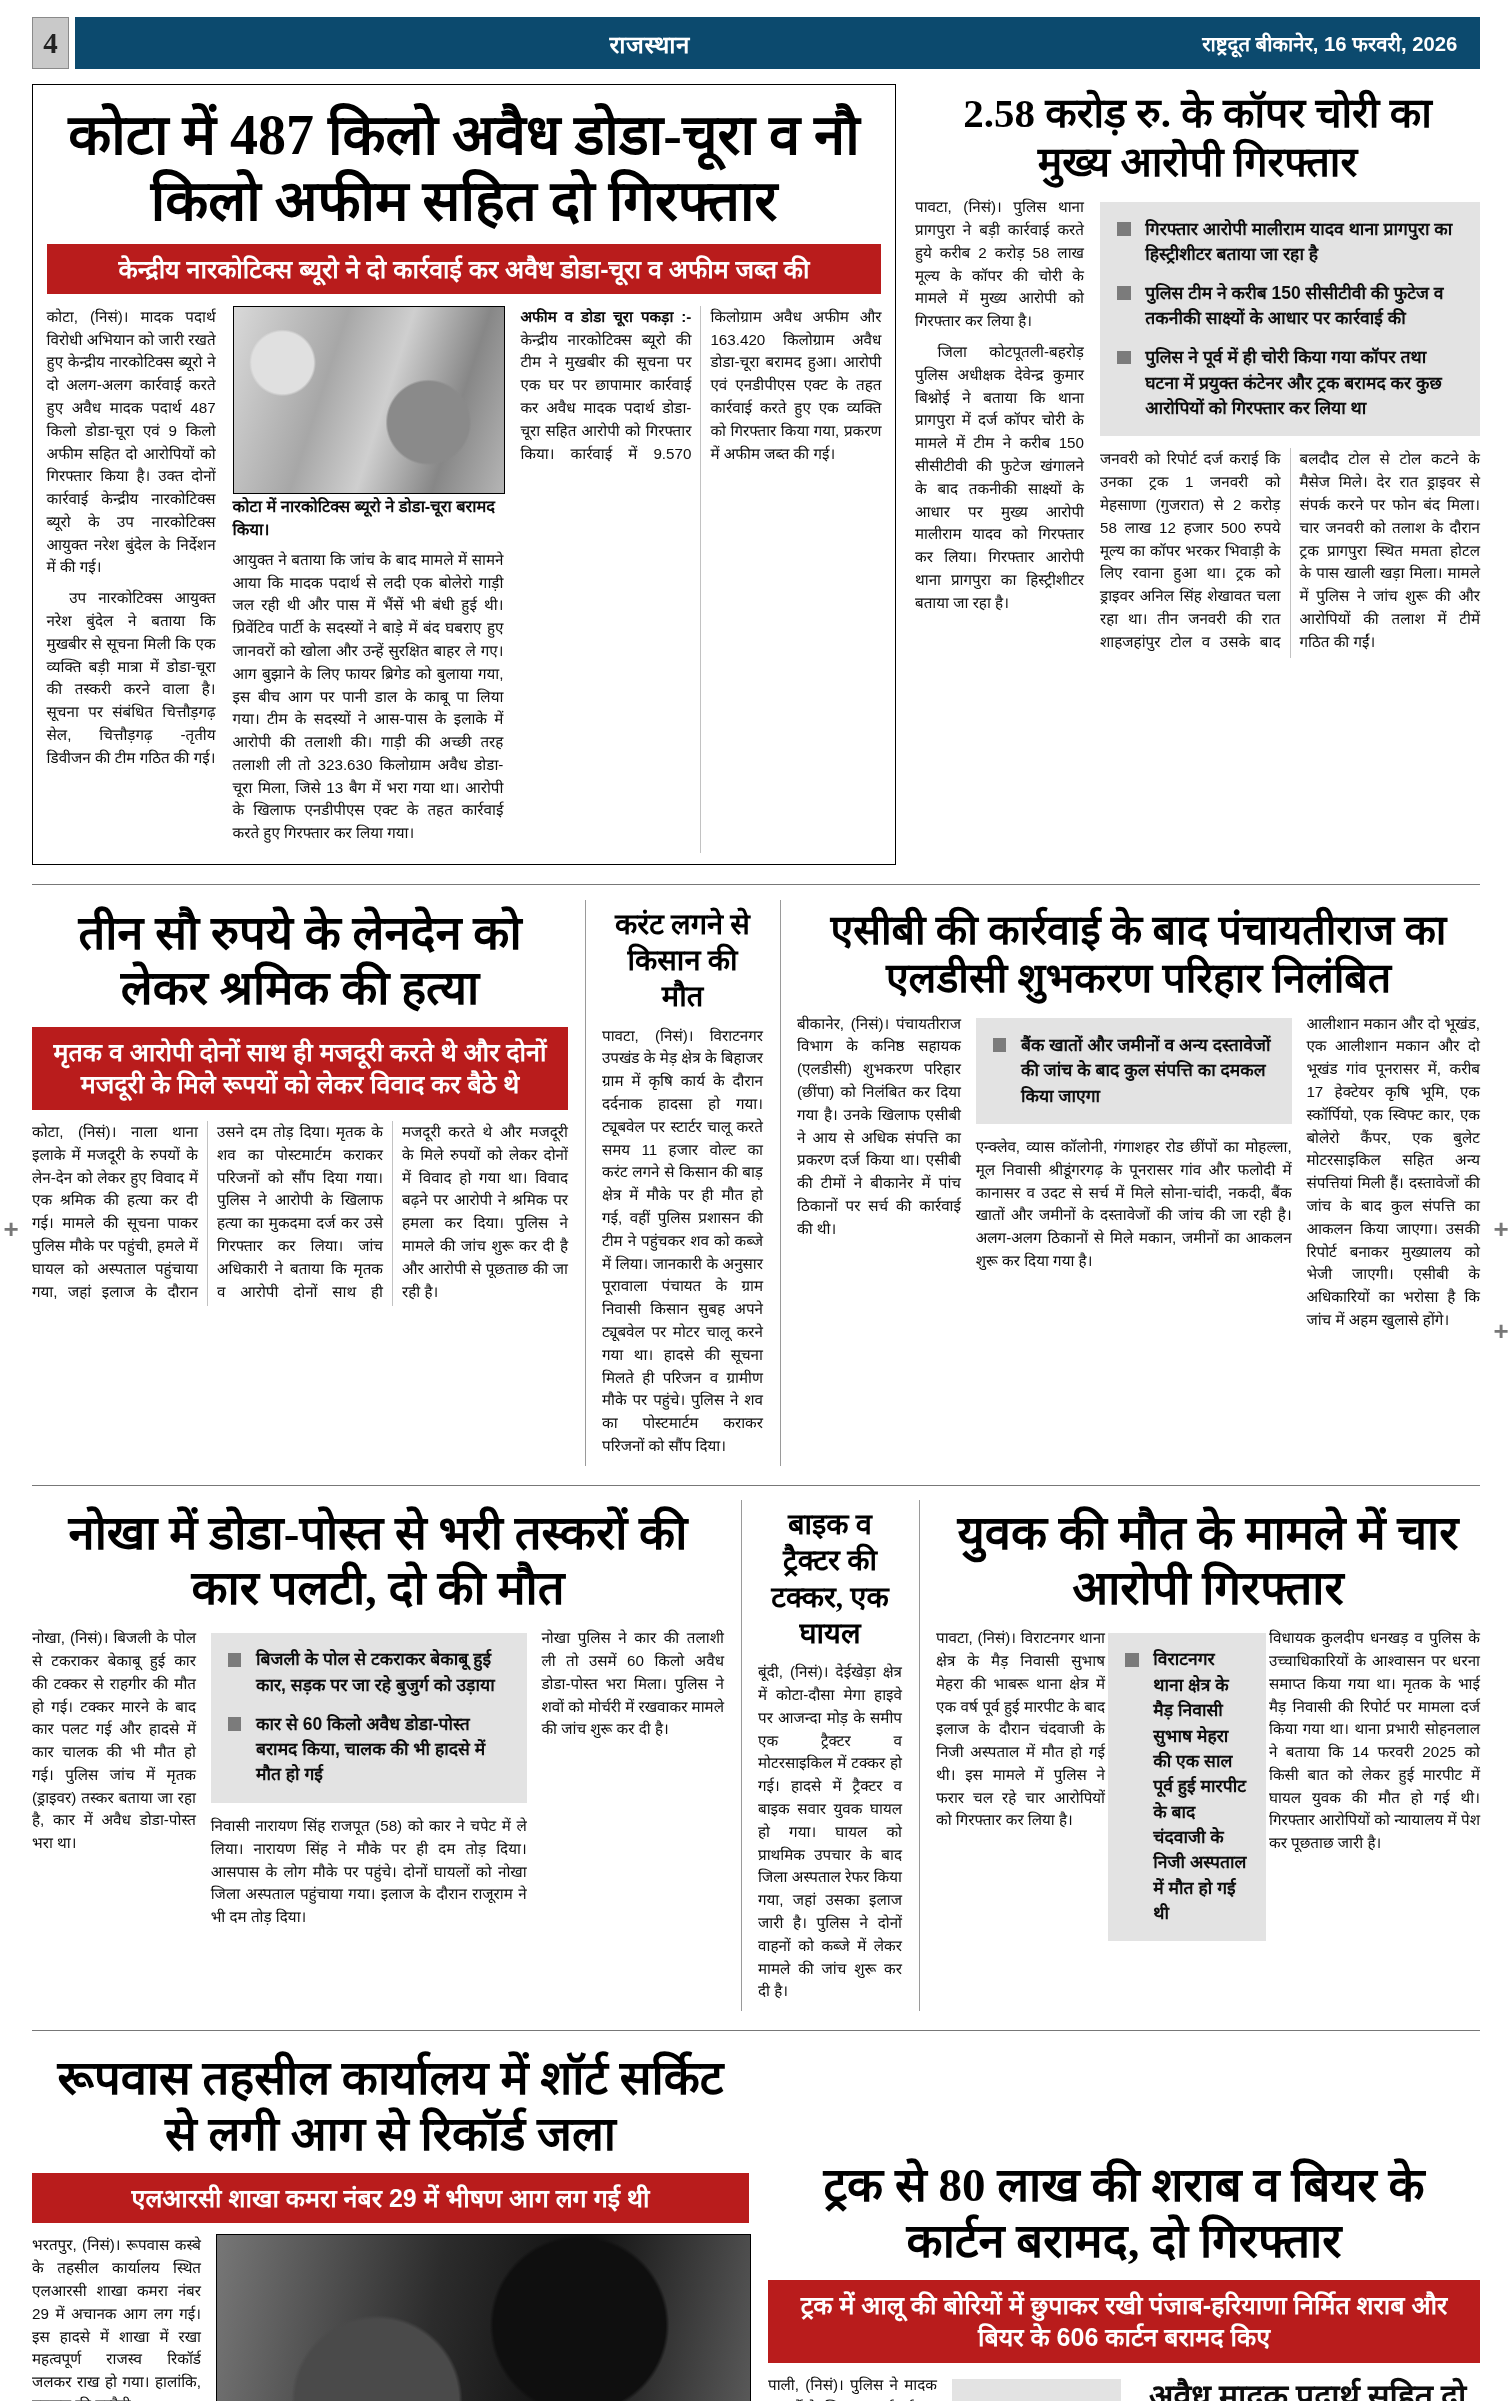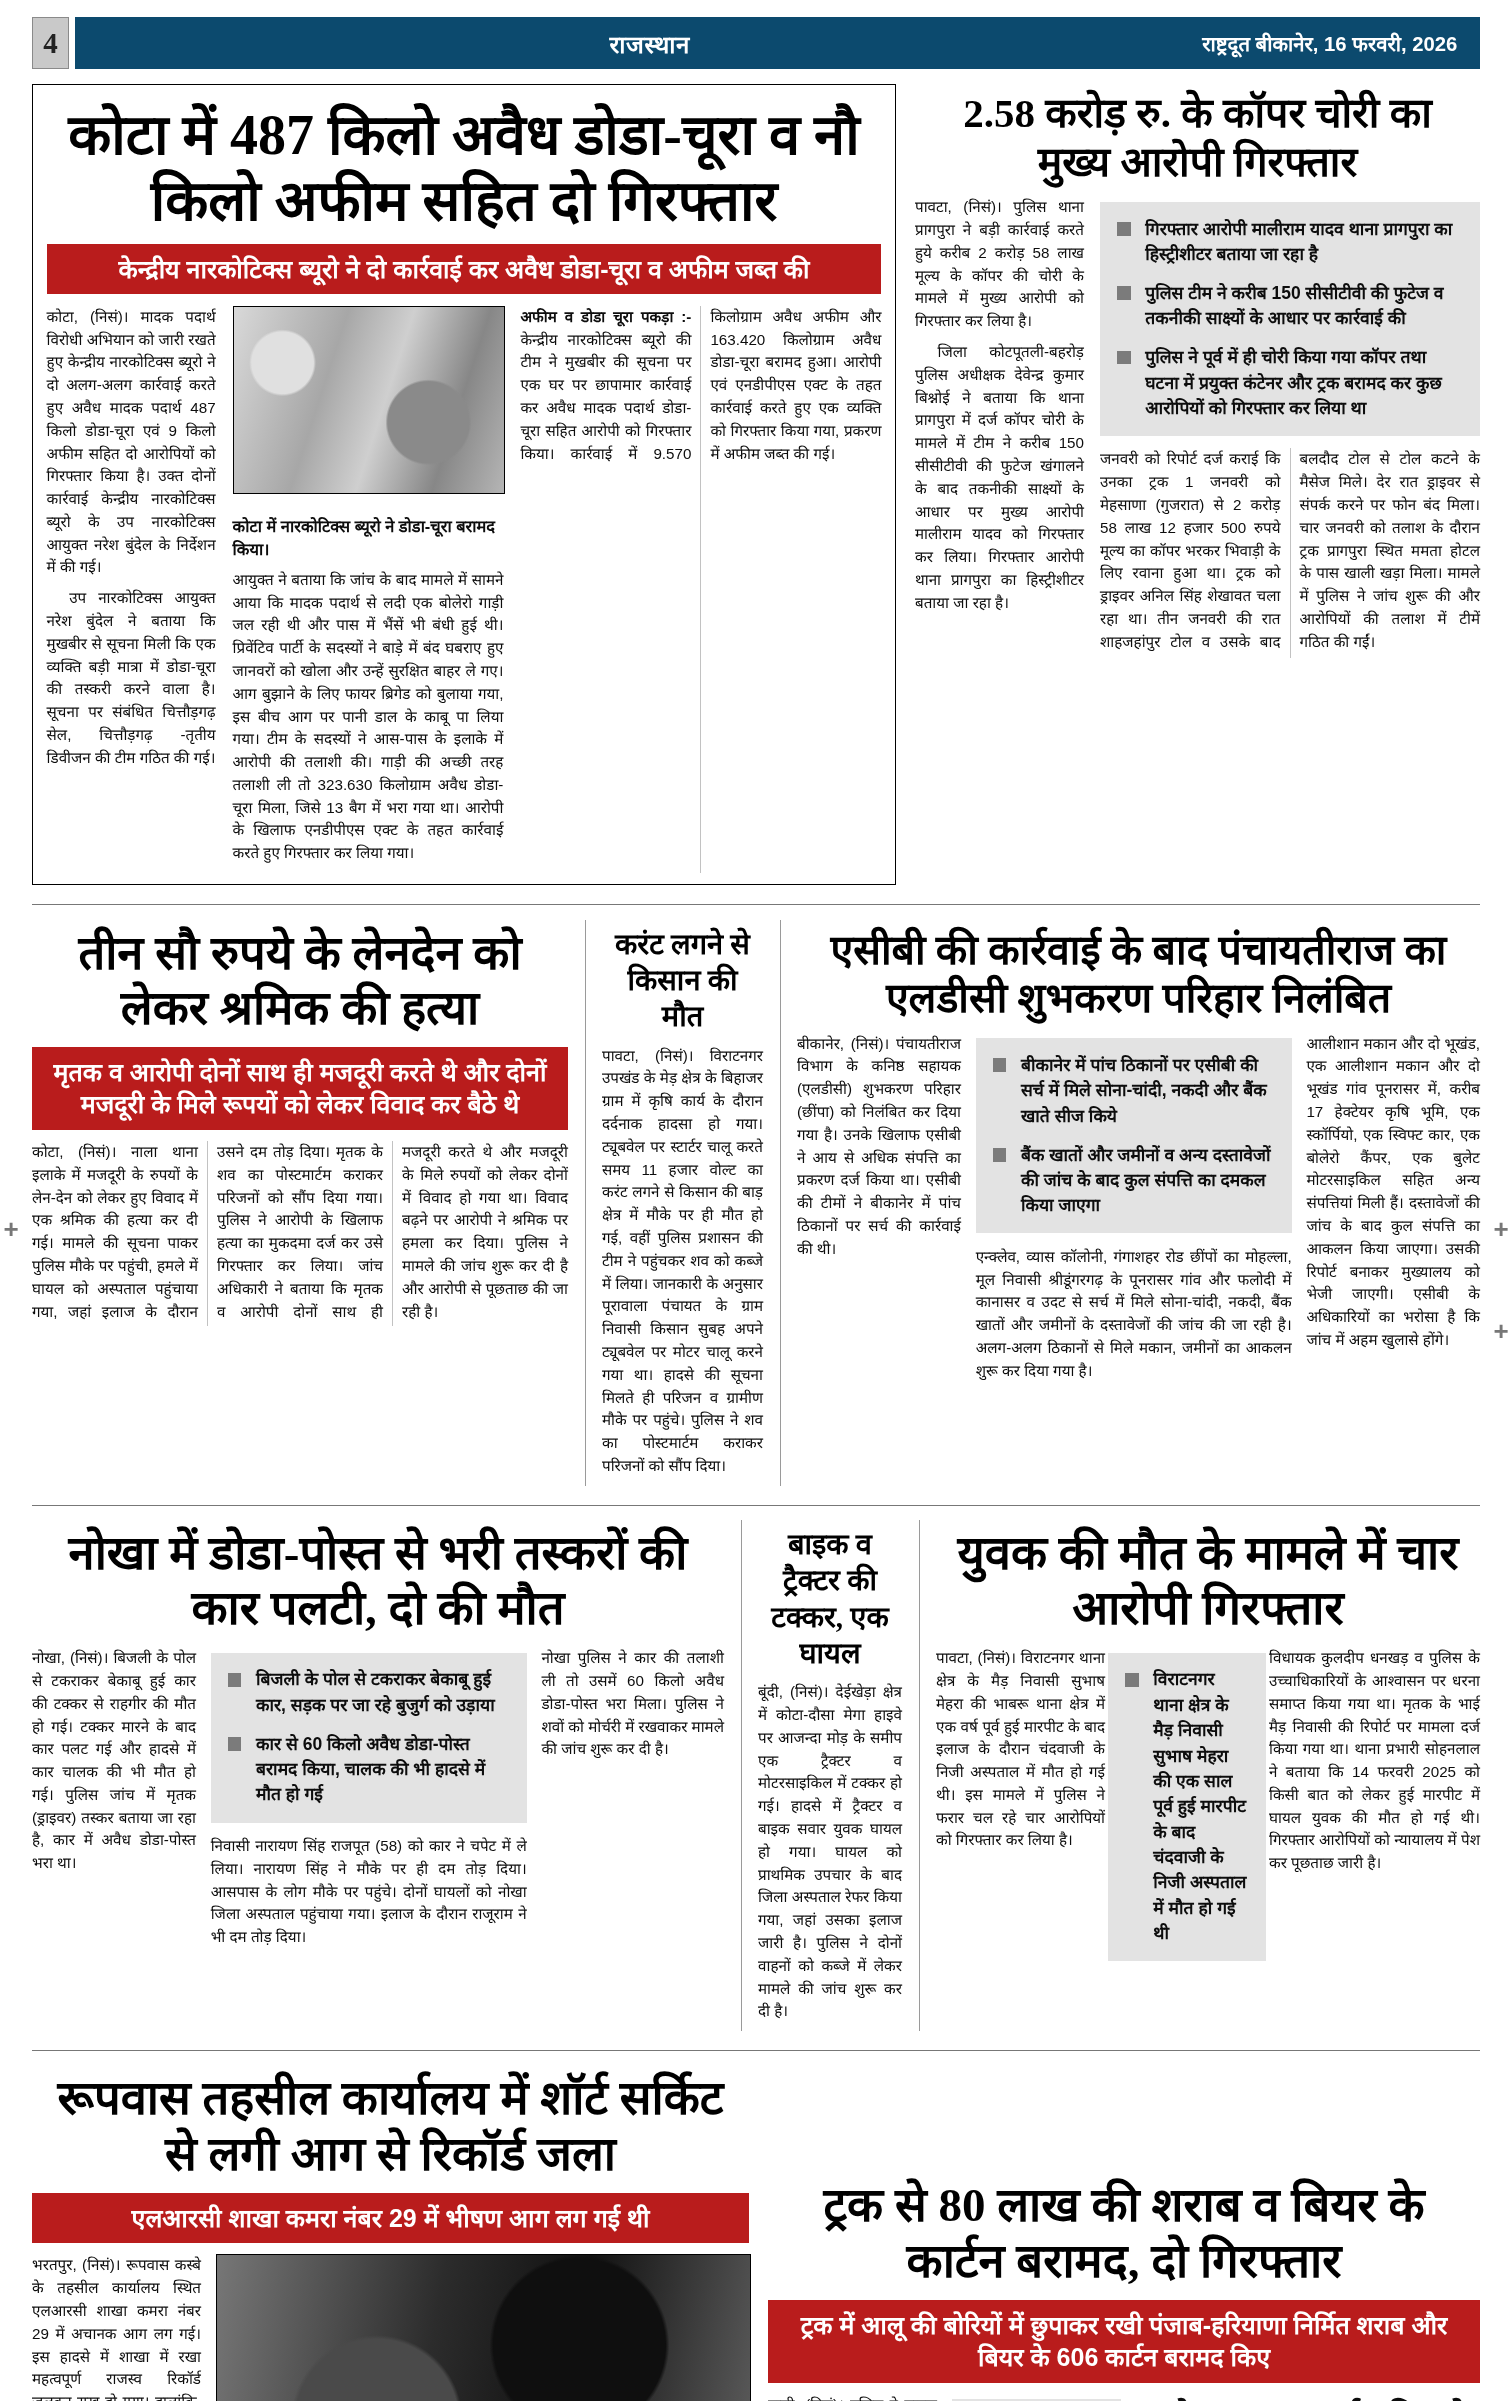--- a/index.html
+++ b/index.html
@@ -60,21 +60,21 @@
       radial-gradient(circle at 72% 62%, #8a8a8a 0 18%, transparent 19%),
       linear-gradient(108deg,#d9d9d9 0%,#a7a7a7 35%,#cfcfcf 55%,#878787 78%,#b5b5b5 100%);
   }
   .photo-dark{
     border:1.7px solid #000;width:100%;height:186px;
     background:
       radial-gradient(circle at 68% 38%, #0f0f0f 0 22%, transparent 23%),
       radial-gradient(circle at 30% 70%, #4a4a4a 0 20%, transparent 21%),
       linear-gradient(100deg,#777 0%,#2c2c2c 40%,#111 65%,#5d5d5d 100%);
   }
-  .caption{font-size:16.4px;font-weight:bold;margin:20px 0 9px 0;}
+  .caption{font-size:16.4px;font-weight:bold;margin:0 0 9px 0;}
   .boxed{border:1.7px solid #000;padding:11.3px 13.6px;}
   .sep-top{border-top:1.1px solid #777;}
   .lead-label{font-weight:bold;}
   
   .row{display:grid;margin-bottom:19px;}
   .row1{grid-template-columns:864px 1fr;gap:19px;}
   .row2{grid-template-columns:536px 178px 1fr;gap:17px;}
   .row3{grid-template-columns:692px 161px 1fr;gap:17px;}
   .row4{grid-template-columns:717px 1fr;gap:19px;}
   .vsep{border-left:0.6px solid #9a9a9a;padding-left:16px;}
@@ -177,24 +177,20 @@
     <div class="vsep">
       <div class="hl hl-md">एसीबी की कार्रवाई के बाद पंचायतीराज का एलडीसी शुभकरण परिहार निलंबित</div>
       <div style="display:flex;gap:14.7px;">
         <div class="body-txt" style="flex:0 0 164px;">
           <p class="nofirst">बीकानेर, (निसं)। पंचायतीराज विभाग के कनिष्ठ सहायक (एलडीसी) शुभकरण परिहार (छींपा) को निलंबित कर दिया गया है। उनके खिलाफ एसीबी ने आय से अधिक संपत्ति का प्रकरण दर्ज किया था। एसीबी की टीमों ने बीकानेर में पांच ठिकानों पर सर्च की कार्रवाई की थी।</p>
         </div>
         <div style="flex:0 0 316px;">
           <div class="bulletbox">
             <div class="bulletrow">
               <span class="bullet-sq"></span>
-              <span class="bullet-txt">बीकानेर में पांच ठिकानों पर एसीबी की सर्च में मिले सोना-चांदी, नकदी और बैंक खाते सीज किये</span>
-            </div>
-            <div class="bulletrow">
-              <span class="bullet-sq"></span>
               <span class="bullet-txt">बैंक खातों और जमीनों व अन्य दस्तावेजों की जांच के बाद कुल संपत्ति का दमकल किया जाएगा</span>
             </div>
           </div>
           <div class="body-txt">
             <p class="nofirst">एन्क्लेव, व्यास कॉलोनी, गंगाशहर रोड छींपों का मोहल्ला, मूल निवासी श्रीडूंगरगढ़ के पूनरासर गांव और फलोदी में कानासर व उदट से सर्च में मिले सोना-चांदी, नकदी, बैंक खातों और जमीनों के दस्तावेजों की जांच की जा रही है। अलग-अलग ठिकानों से मिले मकान, जमीनों का आकलन शुरू कर दिया गया है।</p>
           </div>
         </div>
         <div class="body-txt" style="flex:1;">
           <p class="nofirst">आलीशान मकान और दो भूखंड, एक आलीशान मकान और दो भूखंड गांव पूनरासर में, करीब 17 हेक्टेयर कृषि भूमि, एक स्कॉर्पियो, एक स्विफ्ट कार, एक बोलेरो कैंपर, एक बुलेट मोटरसाइकिल सहित अन्य संपत्तियां मिली हैं। दस्तावेजों की जांच के बाद कुल संपत्ति का आकलन किया जाएगा। उसकी रिपोर्ट बनाकर मुख्यालय को भेजी जाएगी। एसीबी के अधिकारियों का भरोसा है कि जांच में अहम खुलासे होंगे।</p>
         </div>

